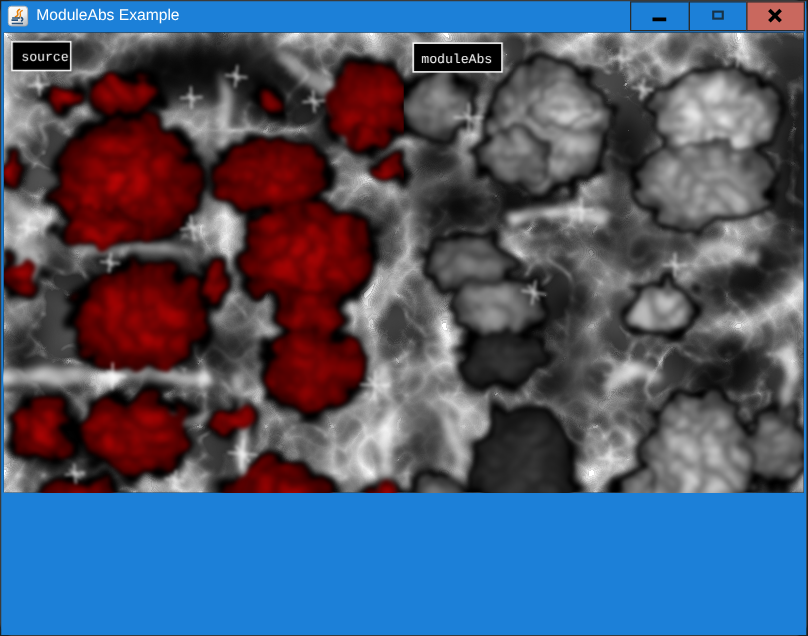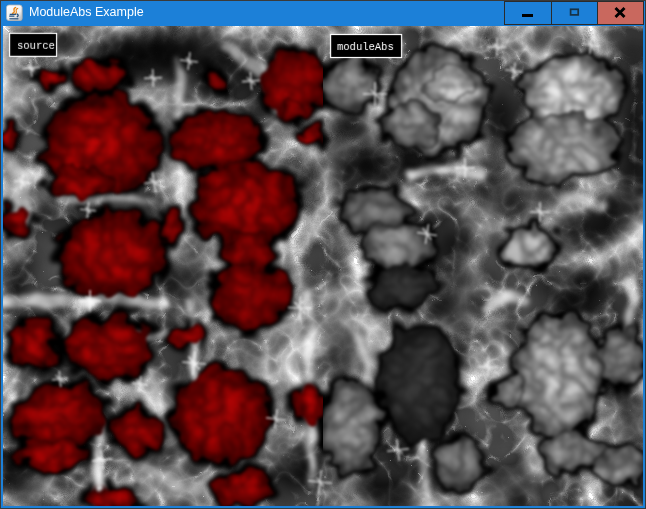--- a/index.html
+++ b/index.html
@@ -1,24 +1,24 @@
 <!DOCTYPE html>
 <html><head><meta charset="utf-8">
 <style>
   html,body { margin:0; padding:0; background:#222; }
   * { box-sizing: border-box; }
-  #win { position:relative; width:646px; height:509px; background:#3a3a3a; font-family:"Liberation Sans", sans-serif; }
+  #win { position:relative; width:646px; height:509px; background:#3a3a3a; font-family:"Liberation Sans", sans-serif;border-radius:11px; }
   #chrome { position:absolute; left:1px; top:1px; width:644px; height:507px; background:#1c80d8; }
   #title { position:absolute; left:29px; top:0; height:25px; line-height:25px; color:#fff; font-size:12.5px; }
   #icon { position:absolute; left:6px; top:4px; width:18px; height:18px; }
   .btn { position:absolute; top:1px; height:24px; border:1px solid #2b2b2b; }
   #bmin { left:504px; width:48px; background:#1c80d8; }
   #bmax { left:551px; width:47px; background:#1c80d8; }
   #bclose { left:597px; width:47px; background:#c9685e; }
-  #content { position:absolute; left:3px; top:26px; width:640px; height:480px; overflow:hidden; background:#000; }
+  #content { position:absolute; left:3px; top:26px; width:640px; height:368px; overflow:hidden; background:#000; }
 </style></head>
 <body>
 <div id="win">
   <div id="chrome"></div>
   <div id="icon">
     <svg width="18" height="18" viewBox="0 0 18 18">
       <defs>
           <linearGradient id="icbg" x1="0" y1="0" x2="0.6" y2="1">
         <stop offset="0" stop-color="#ffffff"></stop>
             <stop offset="0.7" stop-color="#f0f0f0"></stop>

